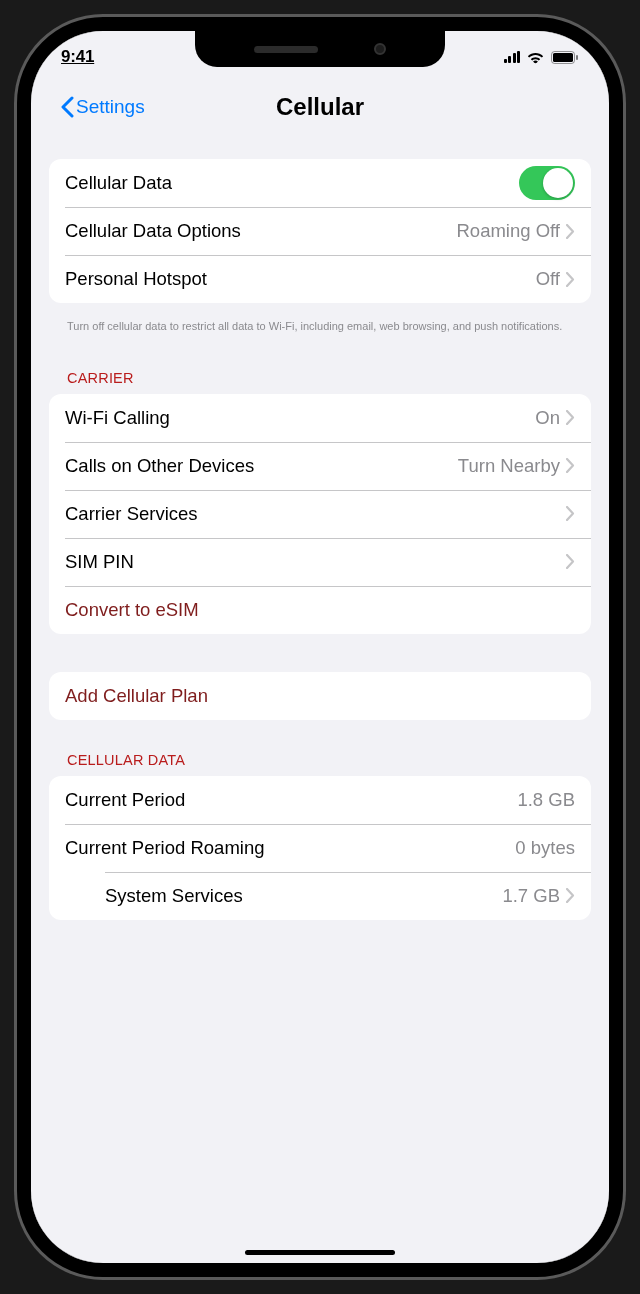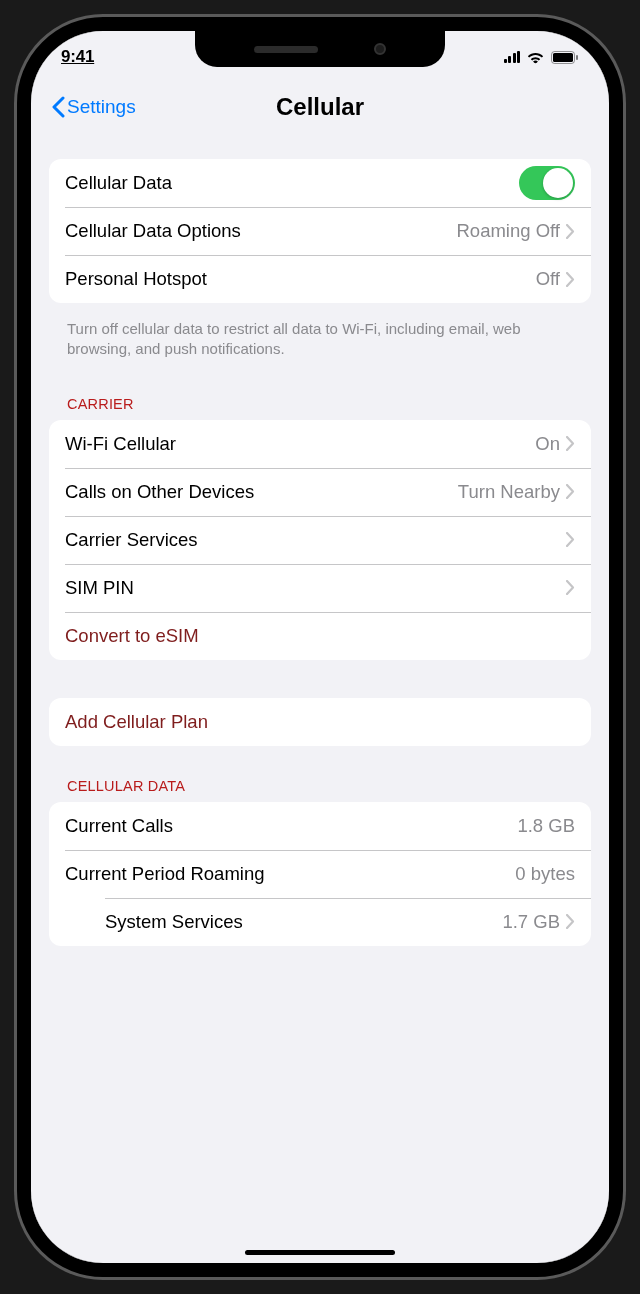--- a/index.html
+++ b/index.html
@@ -62,21 +62,21 @@
   .status-right { display: flex; align-items: center; gap: 6px; }
   .bars { display: flex; align-items: flex-end; gap: 1.5px; height: 12px; }
   .bars span { width: 3px; background: #000; border-radius: 1px; }
   .bars span:nth-child(1){height:4px} .bars span:nth-child(2){height:7px}
   .bars span:nth-child(3){height:10px} .bars span:nth-child(4){height:12px}
   .wifi svg, .battery svg { display: block; }
   .navbar {
     flex: 0 0 48px;
     display: flex;
     align-items: center;
-    padding: 0 20px;
+    padding: 0 29px;
     position: relative;
   }
   .back {
     display: flex;
     align-items: center;
     color: #007aff;
     font-size: 19px;
     gap: 2px;
     cursor: pointer;
   }
@@ -94,21 +94,21 @@
     padding: 28px 18px 10px;
   }
   .group {
     background: #fff;
     border-radius: 12px;
     overflow: hidden;
     margin-bottom: 8px;
   }
   .footer-text {
     color: #8a8a8e;
-    font-size: 15px;
+    font-size: 11px;
     line-height: 1.35;
     padding: 8px 18px 22px;
   }
   .header-text {
     color: #b91c1c;
     font-size: 14.5px;
     letter-spacing: 0.2px;
     padding: 14px 18px 8px;
     text-transform: uppercase;
   }
@@ -244,21 +244,21 @@
                 <path d="M1 1l6 6.5L1 14" stroke="#c5c5c7" stroke-width="2.2" fill="none" stroke-linecap="round" stroke-linejoin="round"></path>
               </svg>
             </span>
         </div>
       </div>
       <div class="footer-text">Turn off cellular data to restrict all data to Wi-Fi, including email, web browsing, and push notifications.</div>
 
       <div class="header-text">CARRIER</div>
       <div class="group">
         <div class="row">
-          <span class="row-label">Wi-Fi Cellular</span>
+          <span class="row-label">Wi-Fi Calling</span>
           <span class="row-detail">On</span>
           <span class="chevron">
               <svg width="9" height="15" viewBox="0 0 9 15">
                 <path d="M1 1l6 6.5L1 14" stroke="#c5c5c7" stroke-width="2.2" fill="none" stroke-linecap="round" stroke-linejoin="round"></path>
               </svg>
             </span>
         </div>
         <div class="row">
           <span class="row-label">Calls on Other Devices</span>
           <span class="row-detail">Turn Nearby</span>
@@ -293,21 +293,21 @@
 
       <div class="group">
         <div class="row">
           <span class="row-label link">Add Cellular Plan</span>
         </div>
       </div>
 
       <div class="header-text" style="padding-top:24px">CELLULAR DATA</div>
       <div class="group">
         <div class="row" style="cursor:default">
-          <span class="row-label">Current Calls</span>
+          <span class="row-label">Current Period</span>
           <span class="row-detail" style="margin-right:0">1.8 GB</span>
         </div>
         <div class="row" style="cursor:default">
           <span class="row-label">Current Period Roaming</span>
           <span class="row-detail" style="margin-right:0">0 bytes</span>
         </div>
         <div class="row indent">
           <span class="row-label">System Services</span>
           <span class="row-detail">1.7 GB</span>
           <span class="chevron">

